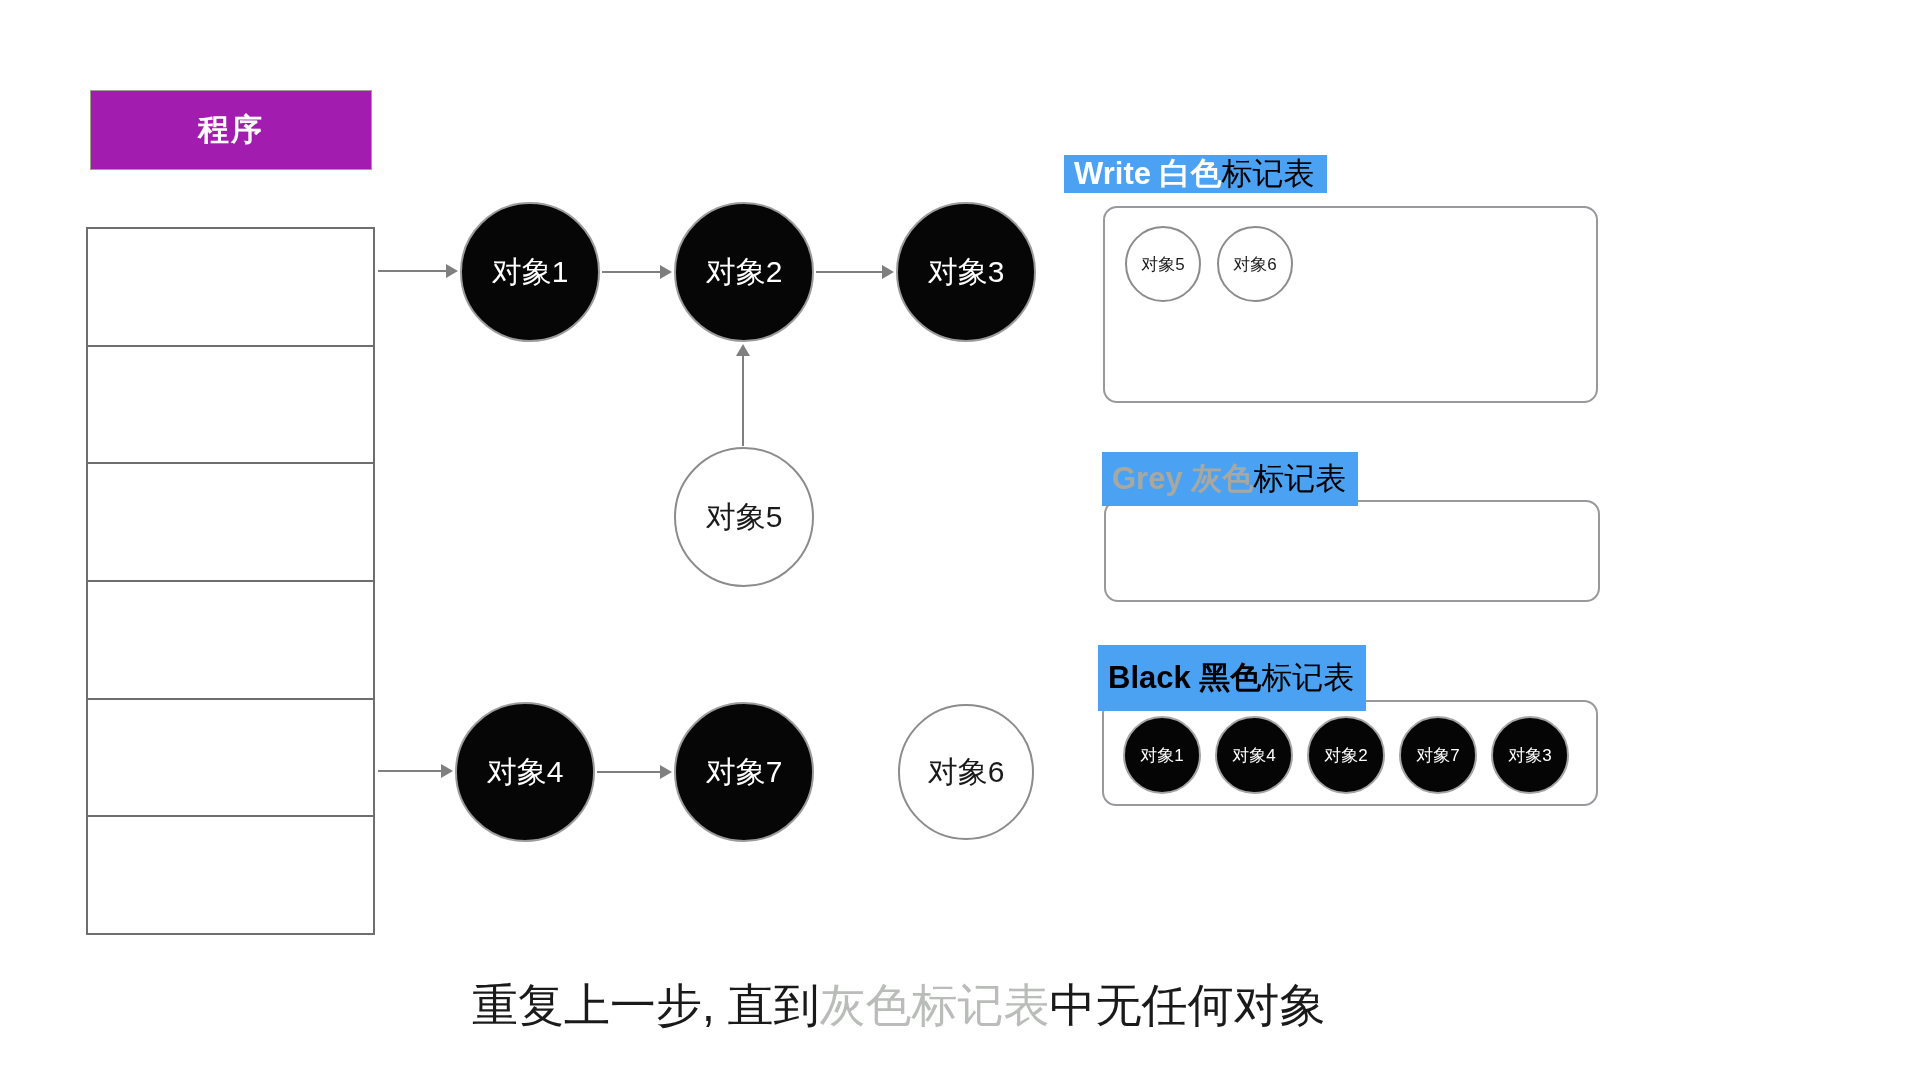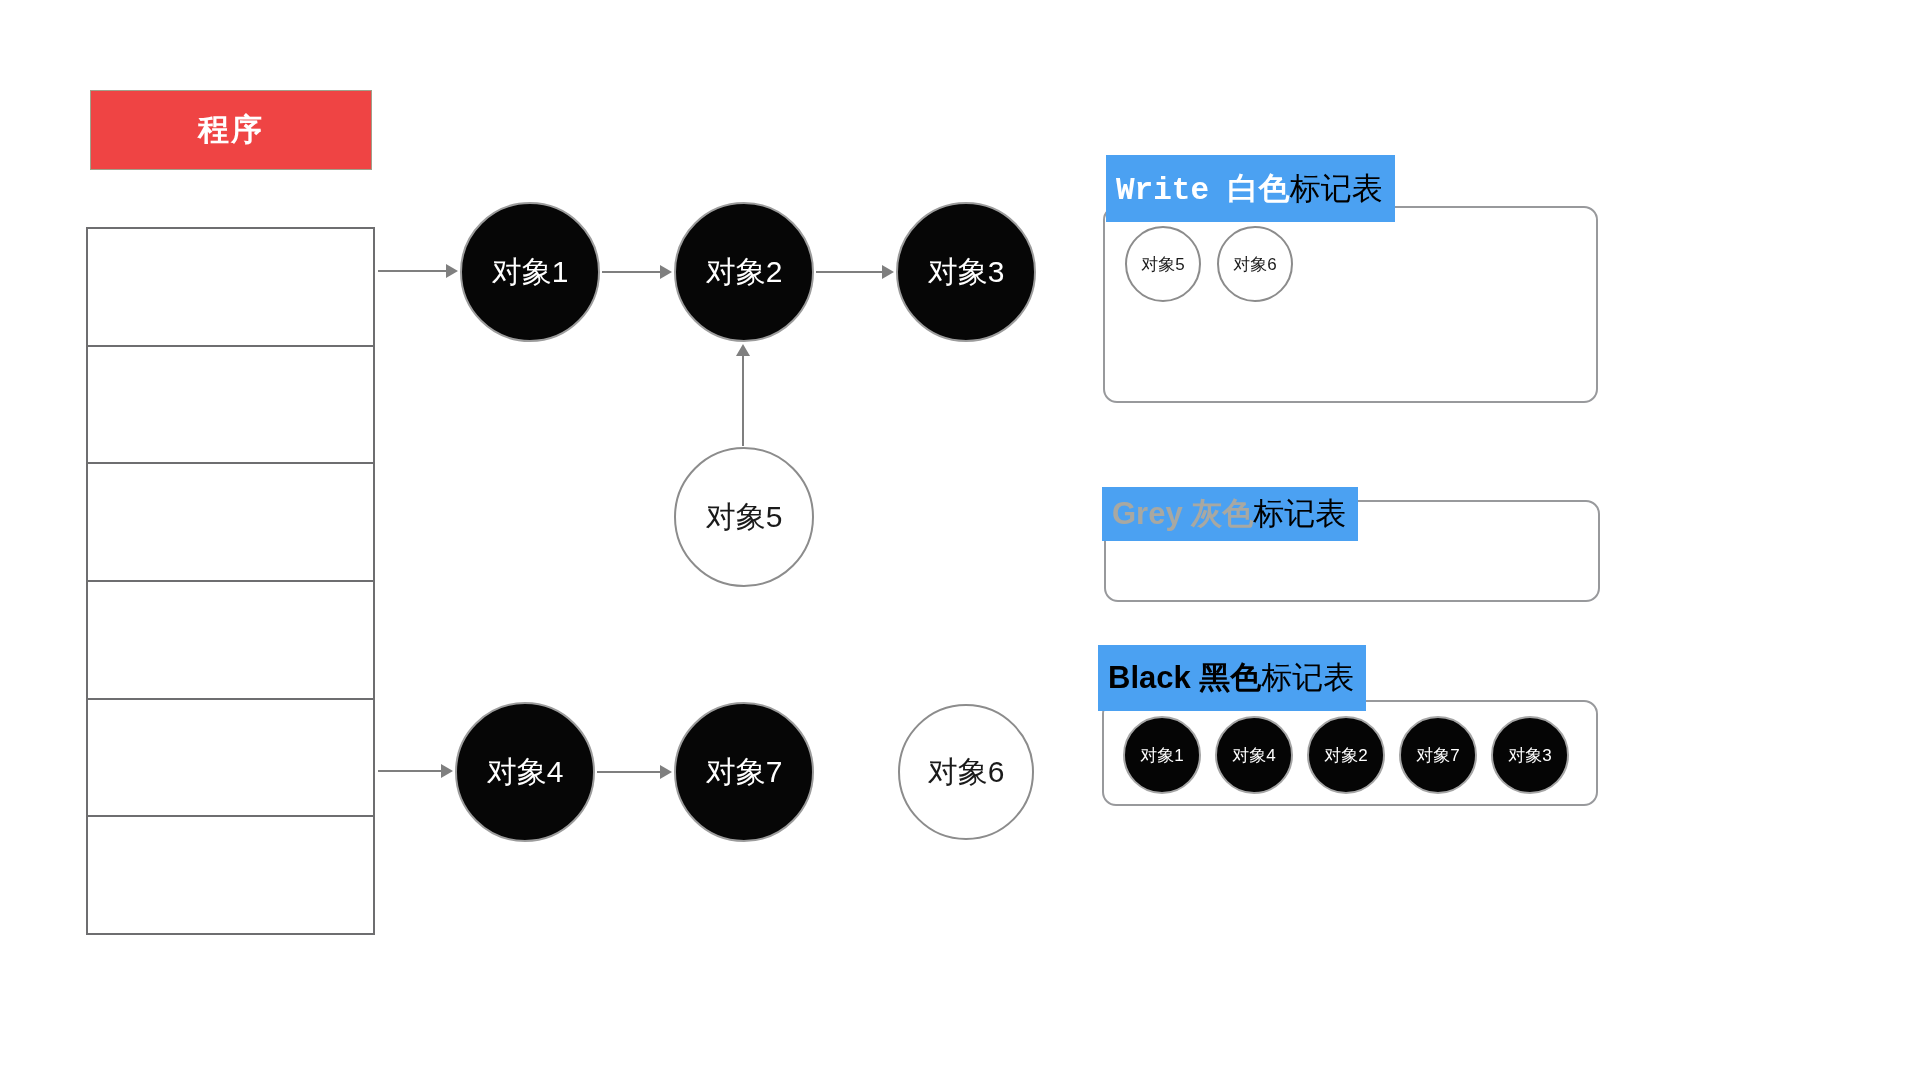--- a/index.html
+++ b/index.html
@@ -3,21 +3,21 @@
 <meta charset="utf-8">
 <style>
   html,body{margin:0;padding:0;background:#ffffff;}
   .canvas{
     position:relative;width:1920px;height:1080px;background:#ffffff;overflow:hidden;
     font-family:"Liberation Sans","DejaVu Sans",sans-serif;
   }
   
   .tbl-header{
     position:absolute;left:90px;top:90px;width:280px;height:78px;
-    background:#ef4444;border:1px solid #a0a08a;
+    background:#a21caf;border:1px solid #a0a08a;
     display:flex;align-items:center;justify-content:center;
     color:#ffffff;font-size:31px;font-weight:bold;letter-spacing:2px;
   }
   .tbl-rootrow{
     position:absolute;left:84px;top:168px;width:294px;height:59px;
     background:#4ba1f2;display:flex;align-items:center;
     color:#111111;font-size:31px;padding-left:3px;box-sizing:border-box;white-space:nowrap;
   }
   .tbl-rows{
     position:absolute;left:86px;top:227px;width:289px;height:708px;
@@ -101,36 +101,39 @@
       <div class="node black" style="left: 674px; top: 702px; width: 140px; height: 140px;">对象7</div>
       <div class="node white" style="left: 898px; top: 704px; width: 136px; height: 136px;">对象6</div>
     </div>
 
   <div id="panel-layer">
 
   <div class="panel-box" style="left: 1103px; top: 206px; width: 495px; height: 197px; padding-left: 20px; padding-top: 18px; gap: 16px;">
         <div class="mini white" style="width: 76px; height: 76px;">对象5</div>
         <div class="mini white" style="width: 76px; height: 76px;">对象6</div>
       </div>
-      <div class="badge" style="left: 1106px; top: 155px; height: 67px; font-family: Liberation Mono, monospace;">
+      <div class="badge" style="left: 1064px; top: 155px; height: 38px;">
         <span class="strong" style="color: rgb(255, 255, 255);">Write 白色</span>
         <span class="rest">标记表</span>
       </div>
       <div class="panel-box" style="left: 1104px; top: 500px; width: 496px; height: 102px; padding-left: 20px; padding-top: 12px; gap: 16px;"></div>
-      <div class="badge" style="left: 1102px; top: 452px; height: 54px; margin-top: 35px;">
+      <div class="badge" style="left: 1102px; top: 452px; height: 54px;">
         <span class="strong" style="color: rgb(168, 168, 162);">Grey 灰色</span>
         <span class="rest">标记表</span>
       </div>
       <div class="panel-box" style="left: 1102px; top: 700px; width: 496px; height: 106px; padding-left: 19px; padding-top: 14px; gap: 14px;">
         <div class="mini black" style="width: 78px; height: 78px;">对象1</div>
         <div class="mini black" style="width: 78px; height: 78px;">对象4</div>
         <div class="mini black" style="width: 78px; height: 78px;">对象2</div>
         <div class="mini black" style="width: 78px; height: 78px;">对象7</div>
         <div class="mini black" style="width: 78px; height: 78px;">对象3</div>
       </div>
       <div class="badge" style="left: 1098px; top: 645px; height: 66px;">
         <span class="strong" style="color: rgb(0, 0, 0);">Black 黑色</span>
         <span class="rest">标记表</span>
       </div>
     </div>
 
+  <div class="caption">
+    <span>重复上一步, 直到</span><span class="grey">灰色标记表</span><span>中无任何对象</span>
+  </div>
 
 </div>
 
 </body></html>

